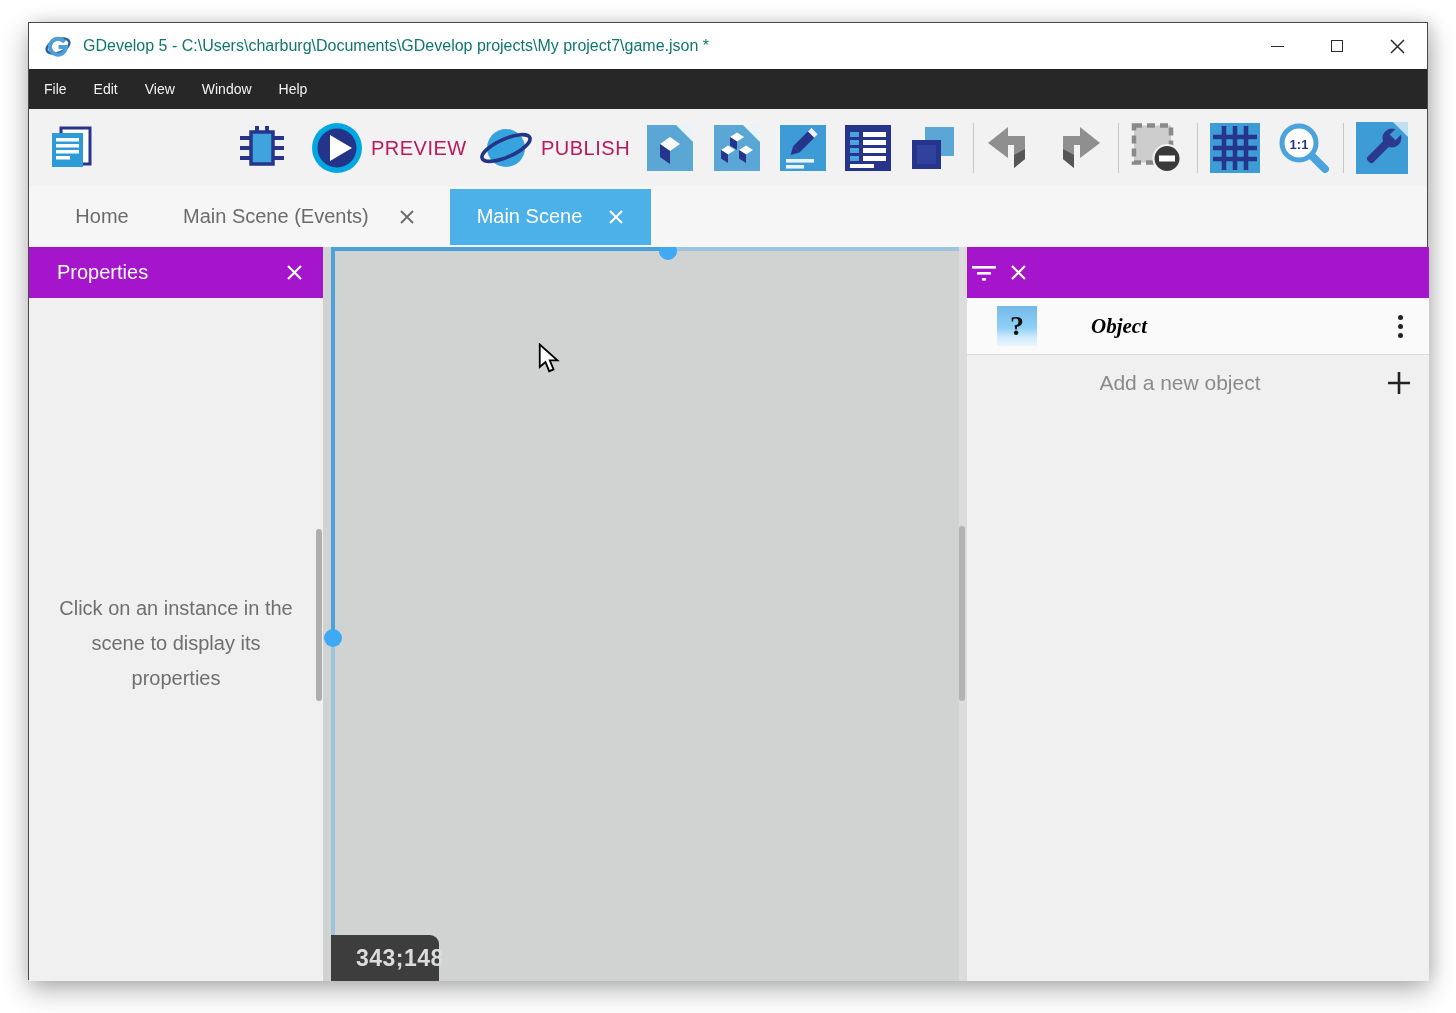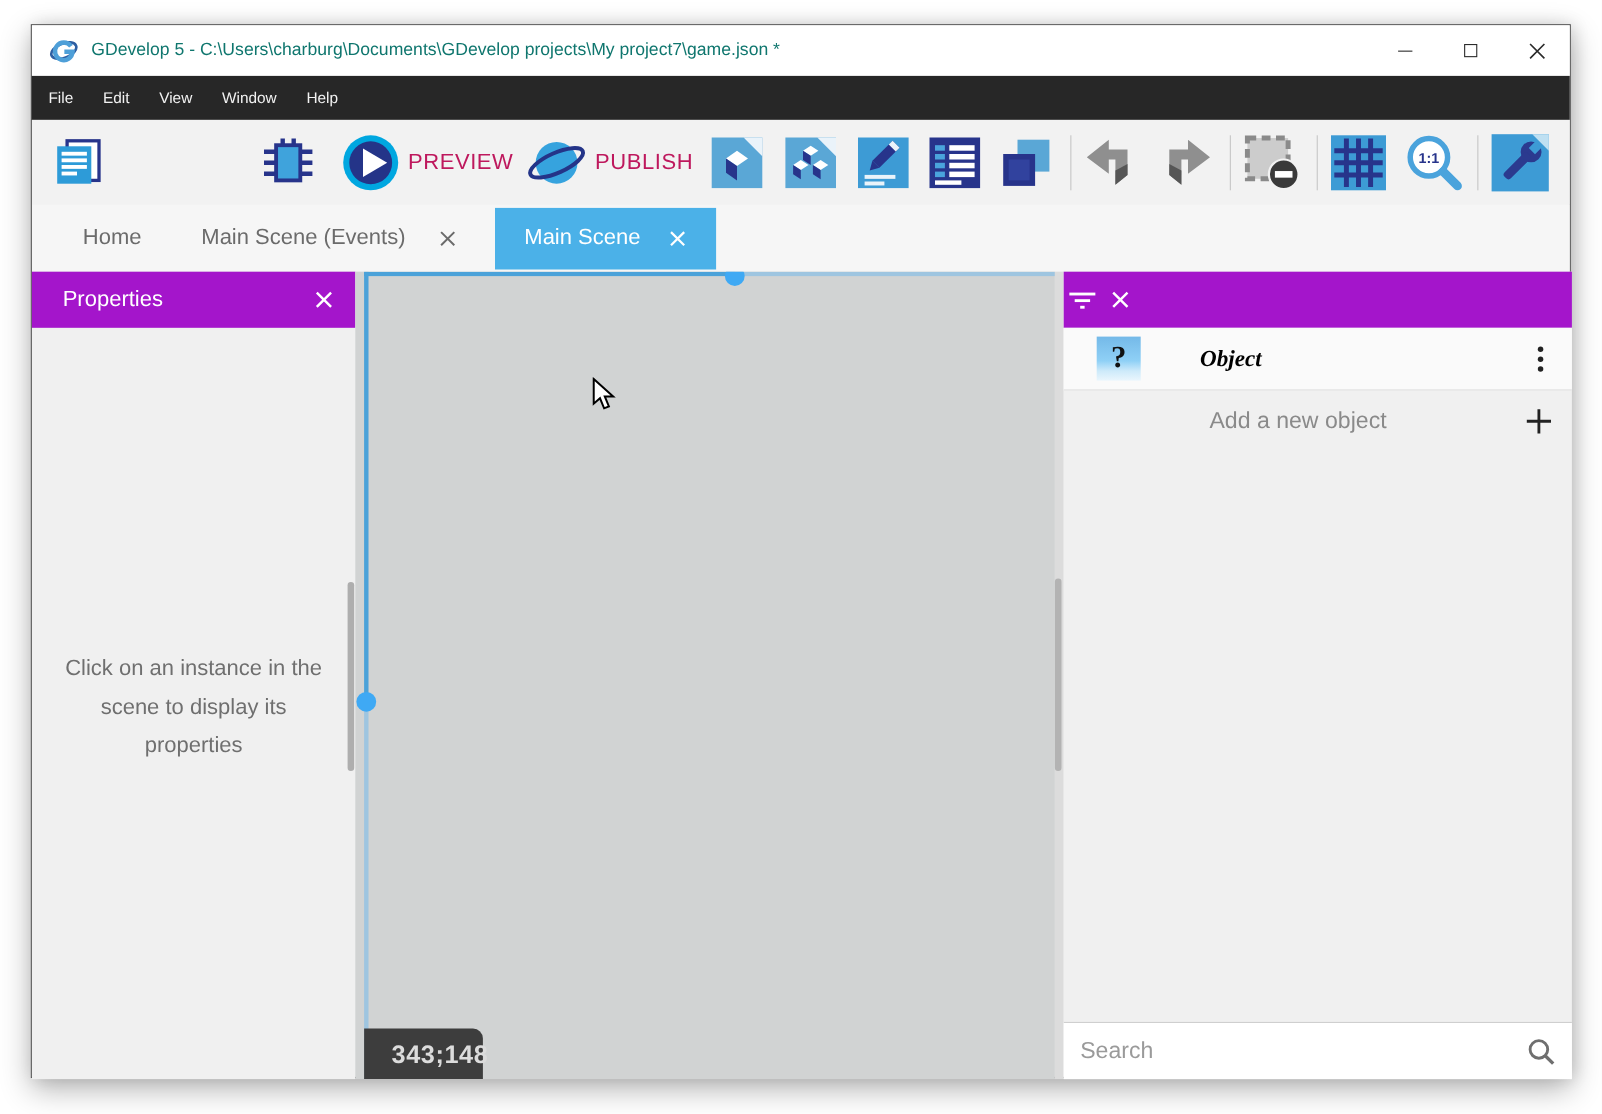--- a/index.html
+++ b/index.html
@@ -371,25 +371,16 @@
 
       <div class="add-row">
         <span class="add-label">Add a new object</span>
         <span class="add-btn">
           <svg width="24" height="24" viewBox="0 0 24 24">
               <path d="M12 1 V23 M1 12 H23" stroke="#222" stroke-width="2.6"></path>
             </svg>
         </span>
       </div>
 
-      <div class="searchbar">
-        <input type="text" placeholder="Search" style="">
-        <span class="search-icon-box">
-          <svg width="26" height="26" viewBox="0 0 26 26">
-            <circle cx="11" cy="11" r="8" fill="none" stroke="#6f6f6f" stroke-width="2.6"></circle>
-            <line x1="17" y1="17" x2="24" y2="24" stroke="#6f6f6f" stroke-width="3"></line>
-          </svg>
-        </span>
-      </div>
     </div>
 
   </div>
 </div>
 
 </body></html>

